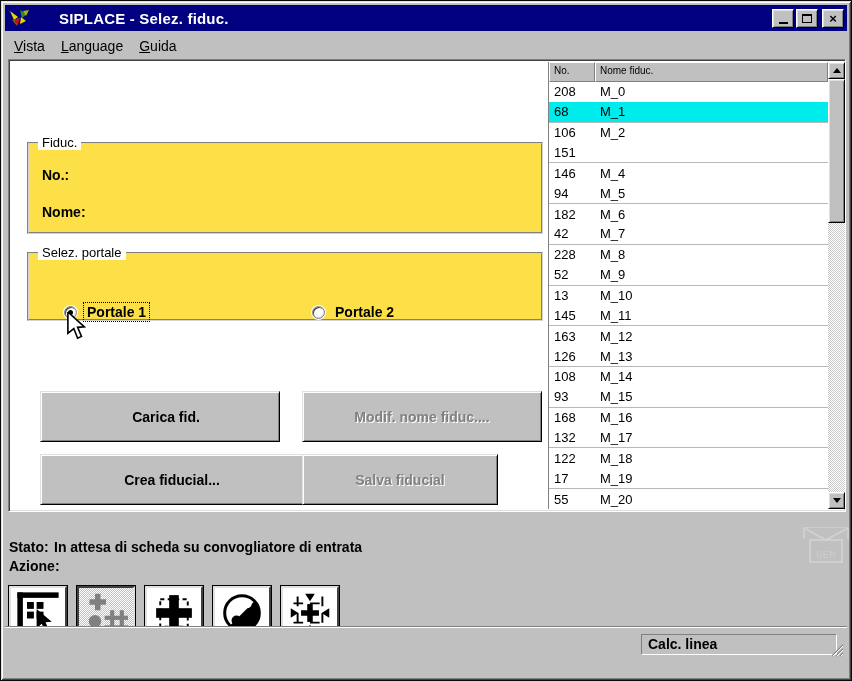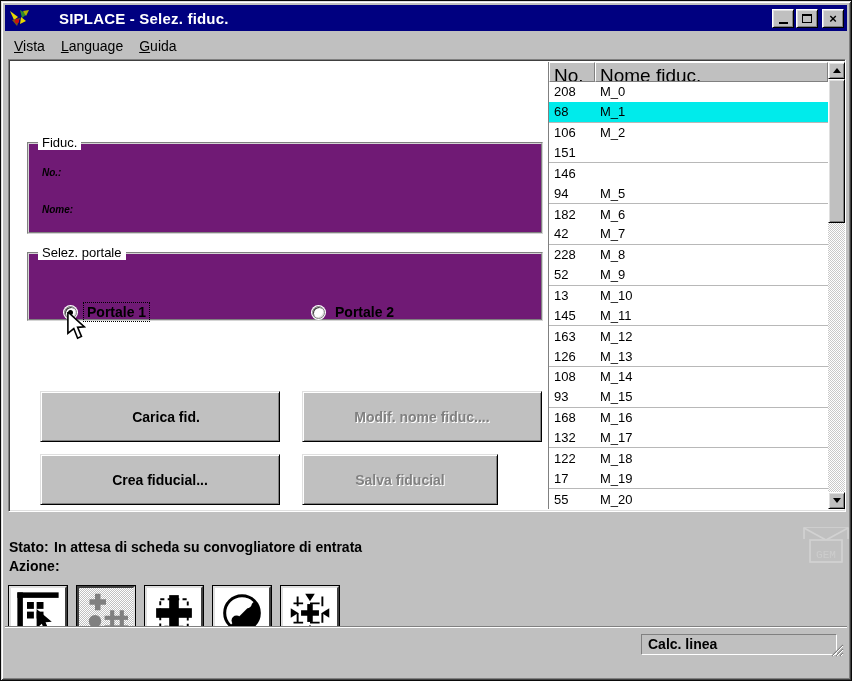--- a/index.html
+++ b/index.html
@@ -42,30 +42,30 @@
   
   .client {
     position:absolute; left:7px; top:58px; width:838px; height:453px;
     background:#fff;
     border-top:1px solid #808080; border-left:1px solid #808080;
     border-right:1px solid #fff; border-bottom:1px solid #fff;
     box-shadow: inset 1px 1px 0 #404040, inset -1px -1px 0 #dfdfdf;
   }
 
   .groupbox {
-    position:absolute; border:2px groove #d4d4d4; background:#701a75;
+    position:absolute; border:2px groove #d4d4d4; background:#fde047;
   }
   .groupbox > .gb-title {
     position:absolute; top:-9px; left:9px; background:#fff; padding:0 4px;
     font-size:13px; color:#000; white-space:nowrap;
   }
   .gb-fiduc   { left:18px; top:82px;  width:516px; height:92px; }
   .gb-portale { left:18px; top:192px; width:516px; height:69px;padding-left:8px; }
 
-  .field-label { position:absolute; font-size:10px; font-weight:bold; color:#000; white-space:nowrap;font-style:italic; }
+  .field-label { position:absolute; font-size:14px; font-weight:bold; color:#000; white-space:nowrap; }
 
   .radio-row { position:absolute; display:flex; align-items:center; }
   .radio {
     width:13px; height:13px; border-radius:50%; background:#fff;
     border:1px solid #808080;
     box-shadow: inset 1px 1px 0 #404040, inset -1px -1px 0 #dfdfdf, 0 0 0 1px #fff;
     position:relative; flex:0 0 auto;
   }
   .radio.checked::after {
     content:""; position:absolute; left:3px; top:3px; width:5px; height:5px;
@@ -87,21 +87,21 @@
   }
   .push-btn.disabled { color:#808080; text-shadow:1px 1px 0 #fff; }
 
   
   .table {
     position:absolute; left:539px; top:2px; bottom:2px; width:297px;
     background:#fff; border-left:1px solid #808080;
   }
   .thead { position:absolute; left:0; top:0; right:17px; height:20px; display:flex; }
   .th {
-    background:#c0c0c0; font-size:19px; color:#000; padding:2px 4px;
+    background:#c0c0c0; font-size:10px; color:#000; padding:2px 4px;
     border-top:1px solid #fff; border-left:1px solid #fff;
     border-right:1px solid #808080; border-bottom:1px solid #808080;
     white-space:nowrap; overflow:hidden;
   }
   .th.col-no { width:46px; flex:0 0 auto; }
   .th.col-nome { flex:1; }
   .rows { position:absolute; left:0; top:20px; right:17px; bottom:0; display:flex; flex-direction:column; }
   .row { flex:1; display:flex; align-items:center; font-size:13px; color:#000; background:#fff; }
   .row:nth-child(even) { border-bottom:1px solid #b8b8b8; }
   .row.selected { background:#00ebeb; }
@@ -220,21 +220,21 @@
       <div class="radio" id="radio-portale2"></div>
       <span class="radio-label">Portale 2</span>
     </div>
 
     <svg class="mouse-cursor" style="left:57px; top:252px;" width="20" height="28" viewBox="0 0 13 19">
       <path d="M1,0 L1,14.5 L5,11.2 L7.6,17.8 L10.2,16.6 L7.6,10.4 L12,10 Z" fill="#fff" stroke="#000" stroke-width="1.1"></path>
     </svg>
 
     <div class="push-btn" style="left:31px; top:331px; width:240px;padding-left:12px;">Carica fid.</div>
     <div class="push-btn disabled" style="left:293px; top:331px; width:240px;">Modif. nome fiduc....</div>
-    <div class="push-btn" style="left:31px; top:394px; width:240px;">Crea fiducial...</div>
+    <div class="push-btn" style="left:31px; top:394px; width:264px;">Crea fiducial...</div>
     <div class="push-btn disabled" style="left:293px; top:394px; width:196px;">Salva fiducial</div>
 
     <div class="table">
       <div class="thead">
         <div class="th col-no">No.</div>
         <div class="th col-nome">Nome fiduc.</div>
       </div>
       <div class="rows" id="table-rows">
           <div class="row">
             <div class="cell-no">208</div>
@@ -246,20 +246,21 @@
           </div>
           <div class="row">
             <div class="cell-no">106</div>
             <div class="cell-nome">M_2</div>
           </div>
           <div class="row">
             <div class="cell-no">151</div>
           </div>
           <div class="row">
             <div class="cell-no">146</div>
+            <div class="cell-nome">M_4</div>
           </div>
           <div class="row">
             <div class="cell-no">94</div>
             <div class="cell-nome">M_5</div>
           </div>
           <div class="row">
             <div class="cell-no">182</div>
             <div class="cell-nome">M_6</div>
           </div>
           <div class="row">

